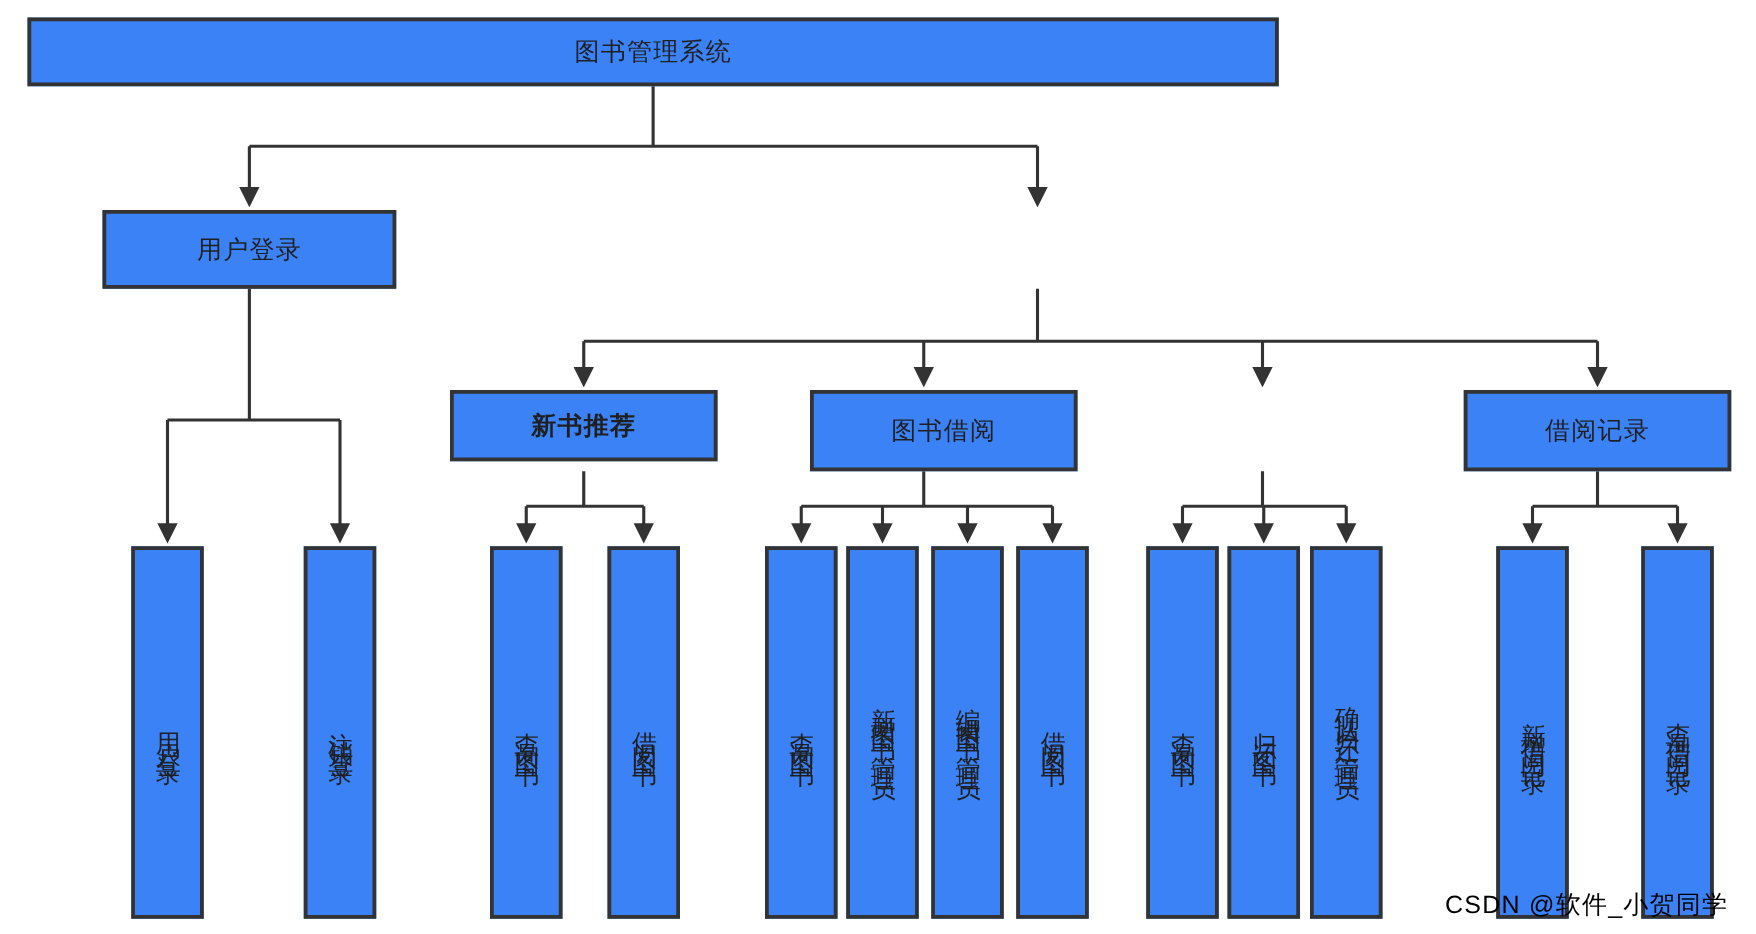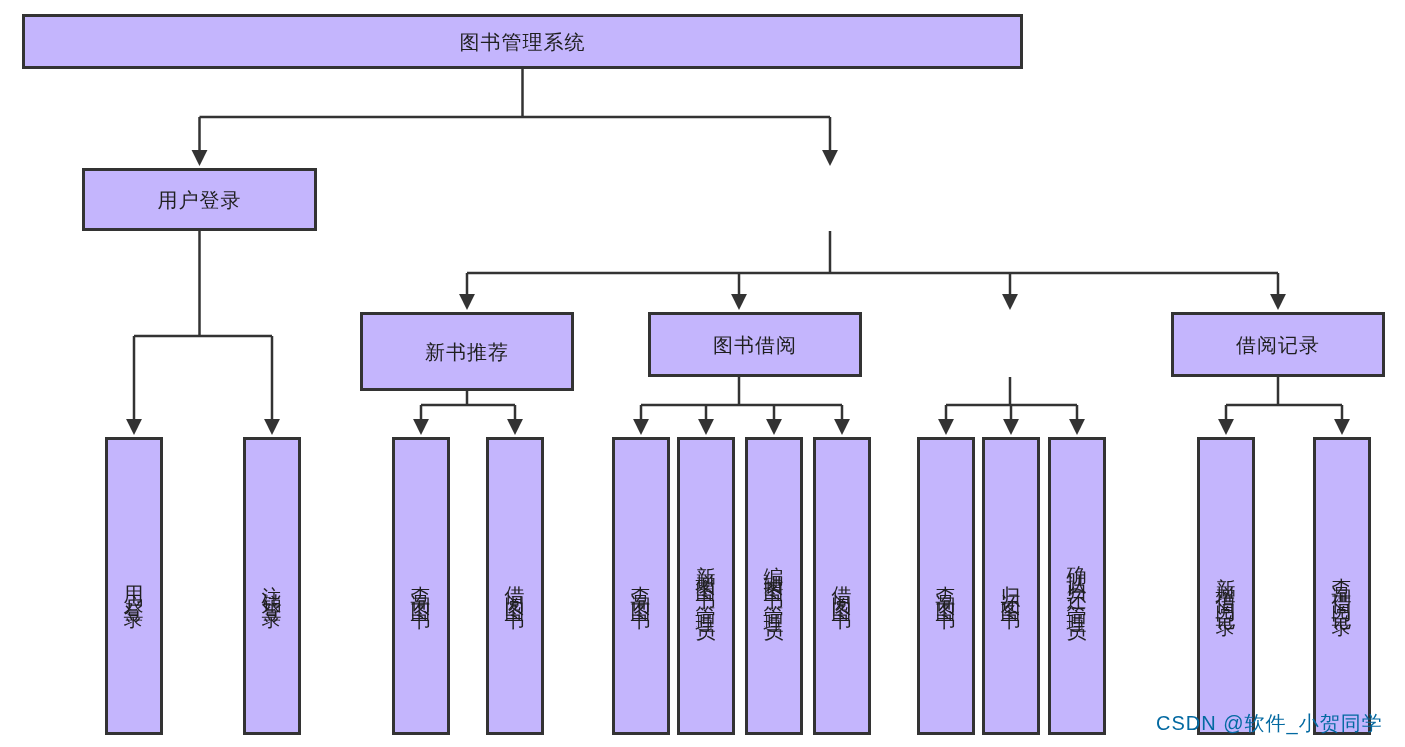--- a/index.html
+++ b/index.html
@@ -21,42 +21,42 @@
     left: 0;
     top: 0;
     width: 1405px;
     height: 747px;
     pointer-events: none;
   }
   .box {
     position: absolute;
     box-sizing: border-box;
     border: 3px solid #333333;
-    background: #c4b5fd;
+    background: #3b82f6;
     color: #1f1f1f;
     display: flex;
     align-items: center;
     justify-content: center;
     font-size: 20px;
     letter-spacing: 1px;
     line-height: 1;
     z-index: 2;
   }
   .leaf {
     writing-mode: vertical-rl;
     text-orientation: mixed;
     letter-spacing: 8px;
     font-size: 20px;
   }
   .watermark {
     position: absolute;
     left: 1156px;
     top: 710px;
     font-size: 20px;
-    color: #0369a1;
+    color: #000000;
     letter-spacing: 1px;
     white-space: nowrap;
     z-index: 3;
   }
 </style>
 </head>
 <body>
 
 <div class="stage">
 
@@ -114,21 +114,21 @@
         <path d="M1226 405 V430" marker-end="url(#ah)"></path>
         <path d="M1342 405 V430" marker-end="url(#ah)"></path>
       </g>
     </g>
   </svg>
 
   <div class="box" style="left:22px; top:14px; width:1001px; height:55px;">图书管理系统</div>
 
   <div class="box" style="left:82px; top:168px; width:235px; height:63px;">用户登录</div>
 
-  <div class="box" style="left:360px; top:312px; width:214px; height:79px;">新书推荐</div>
+  <div class="box" style="left:360px; top:312px; width:214px; height:57px;font-weight:bold;">新书推荐</div>
   <div class="box" style="left:632px; top:312px; width:214px; height:65px;margin-left:16px;">图书借阅</div>
   <div class="box" style="left:1171px; top:312px; width:214px; height:65px;">借阅记录</div>
 
   <div class="box leaf" style="left:105px; top:437px; width:58px; height:298px;">用户登录</div>
   <div class="box leaf" style="left:243px; top:437px; width:58px; height:298px;">注销登录</div>
 
   <div class="box leaf" style="left:392px; top:437px; width:58px; height:298px;">查询图书</div>
   <div class="box leaf" style="left:486px; top:437px; width:58px; height:298px;">借阅图书</div>
 
   <div class="box leaf" style="left:612px; top:437px; width:58px; height:298px;">查询图书</div>

